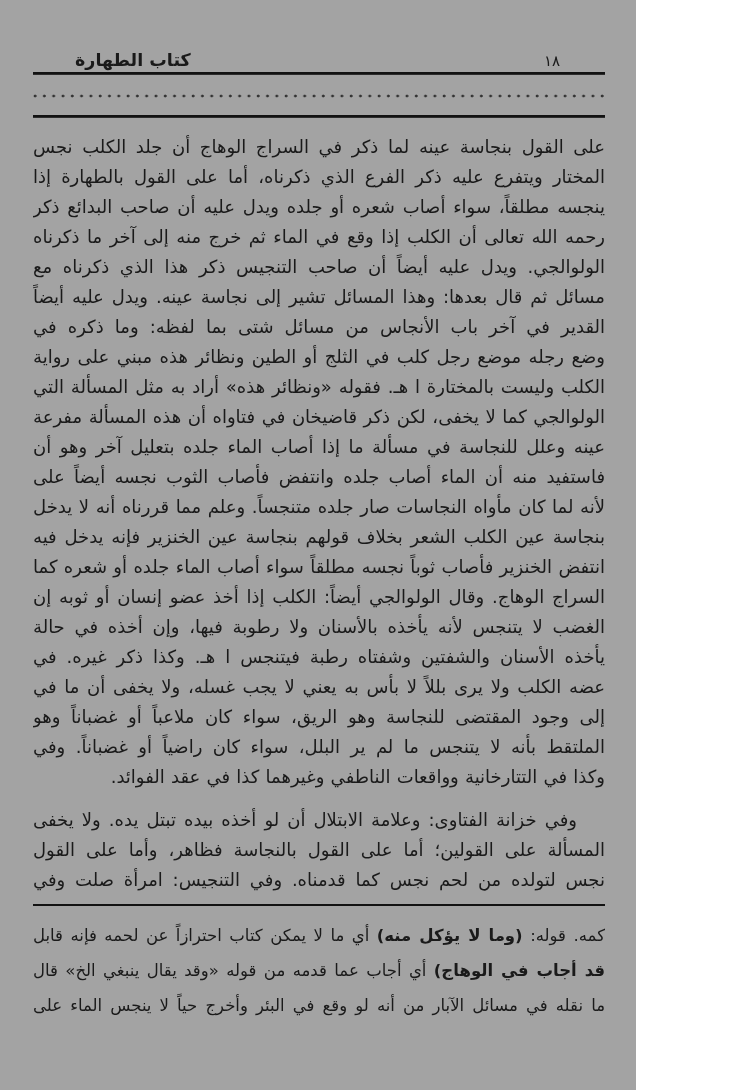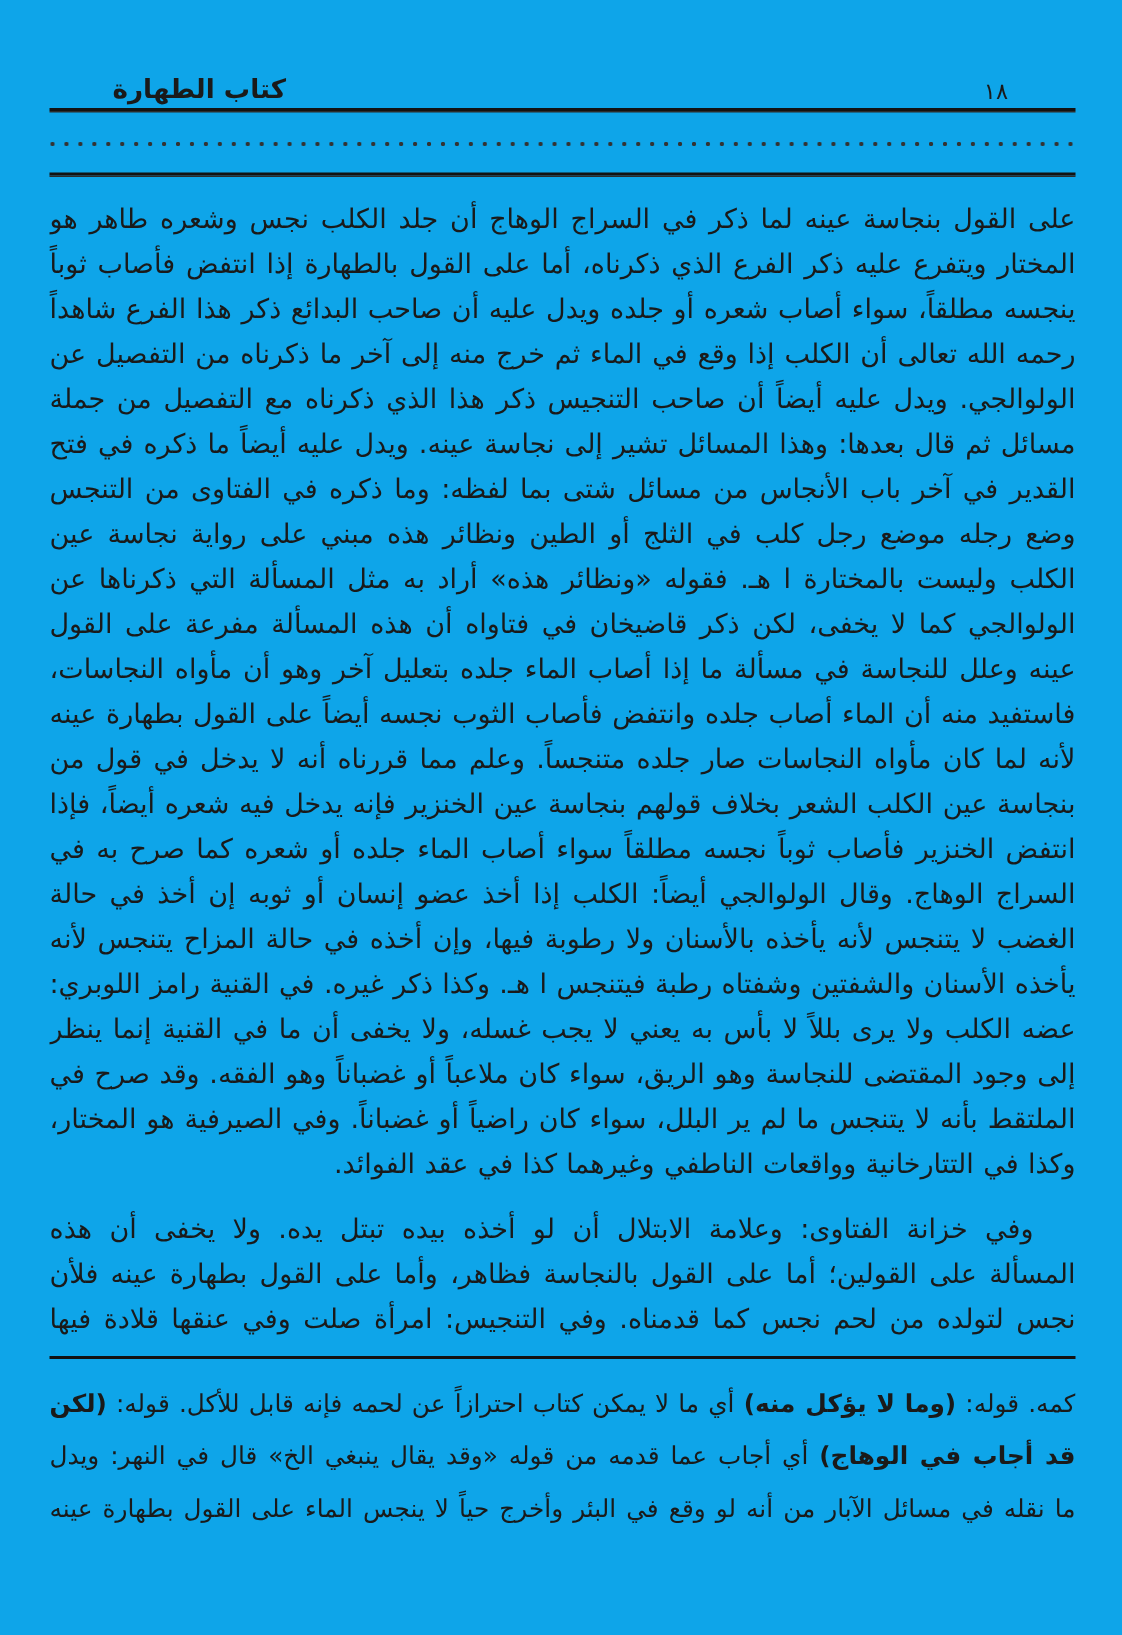--- a/index.html
+++ b/index.html
@@ -1,21 +1,21 @@
 <!DOCTYPE html>
 <html lang="ar"><head>
 <meta charset="utf-8">
 <style>
   * { margin: 0; padding: 0; box-sizing: border-box; }
   html, body { background: #ffffff; }
   .page {
     position: relative;
-    width: 748px;
+    width: 636px;
     height: 1090px;
-    background: #0ea5e9;
+    background: #a3a3a3;
     color: #1a1a1a;
     font-family: "DejaVu Sans", sans-serif;
     overflow: hidden;
   }
   .content { margin: 0 31px 0 33px; }
 
   
   .header-row {
     display: flex;
     justify-content: space-between;

